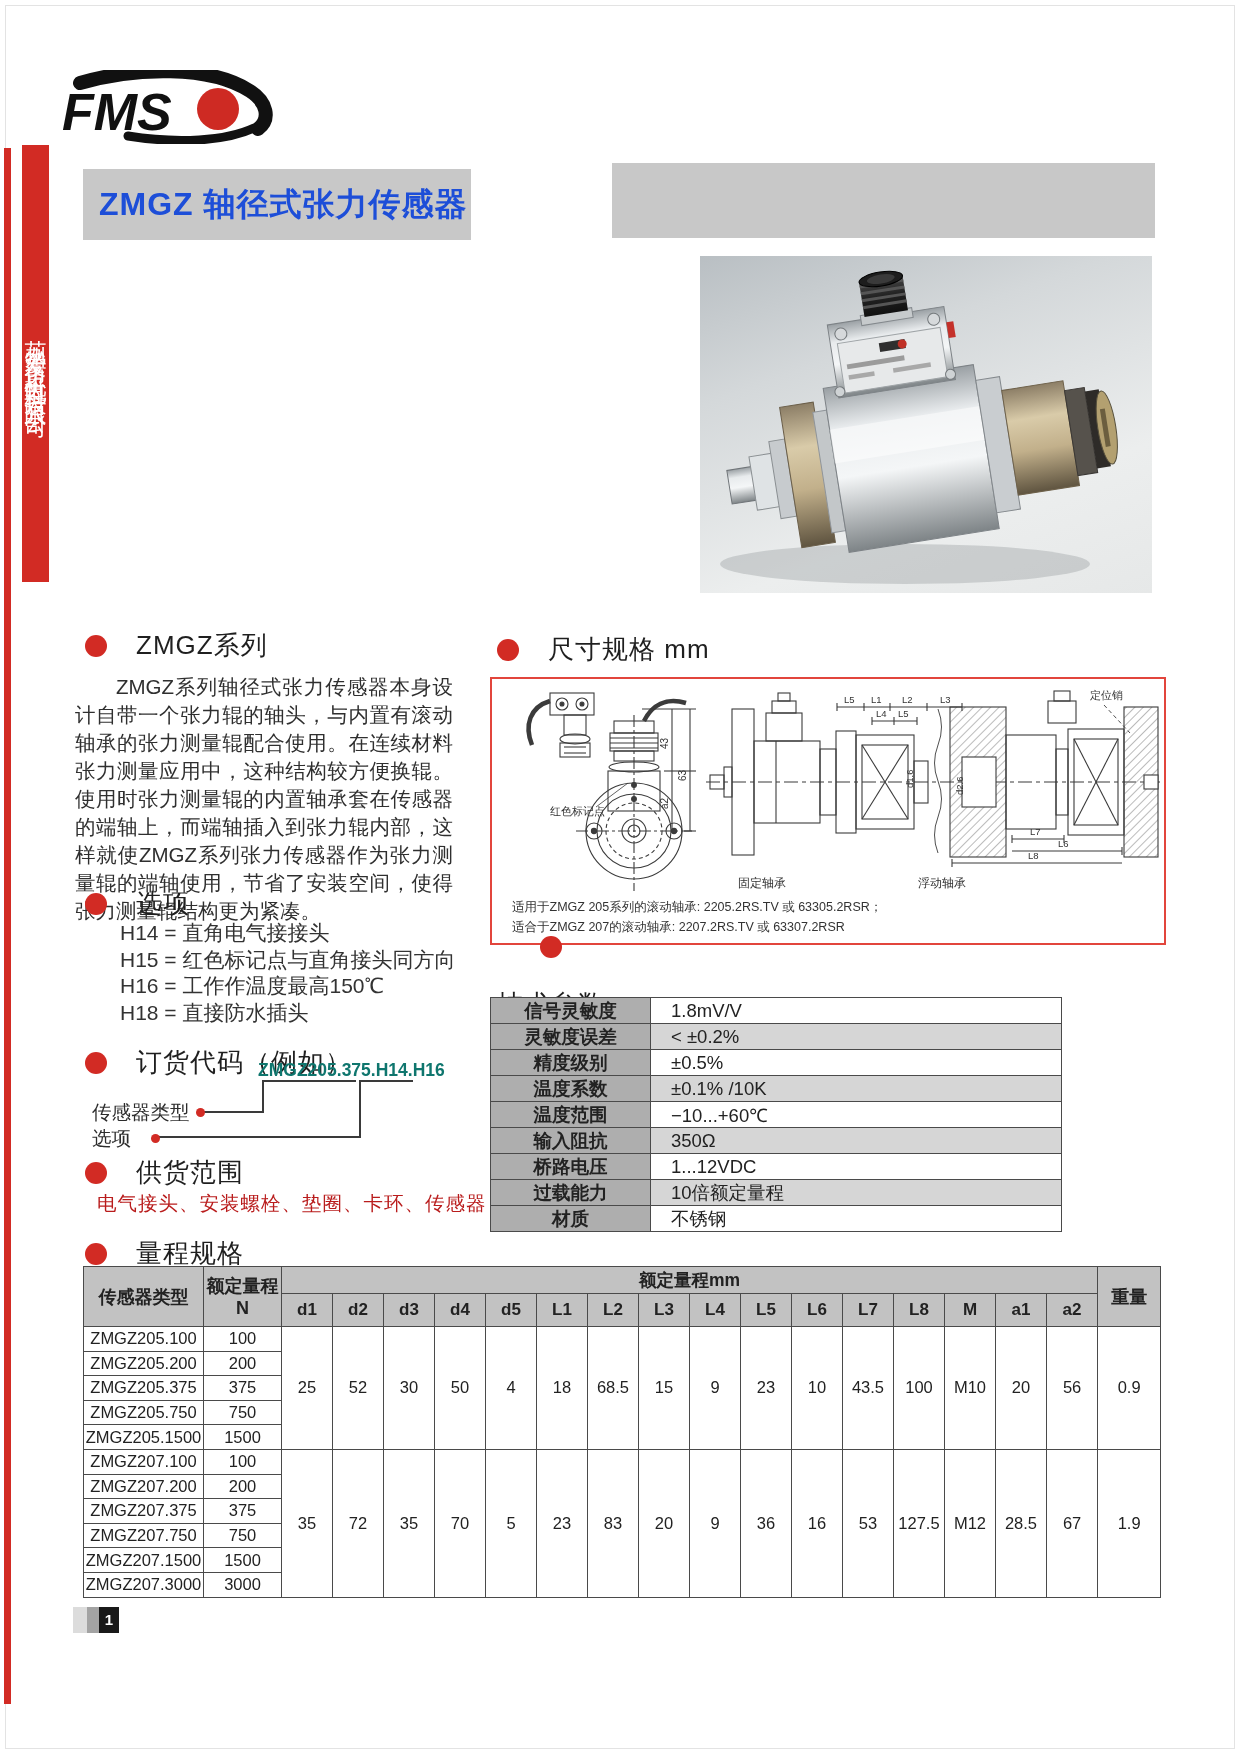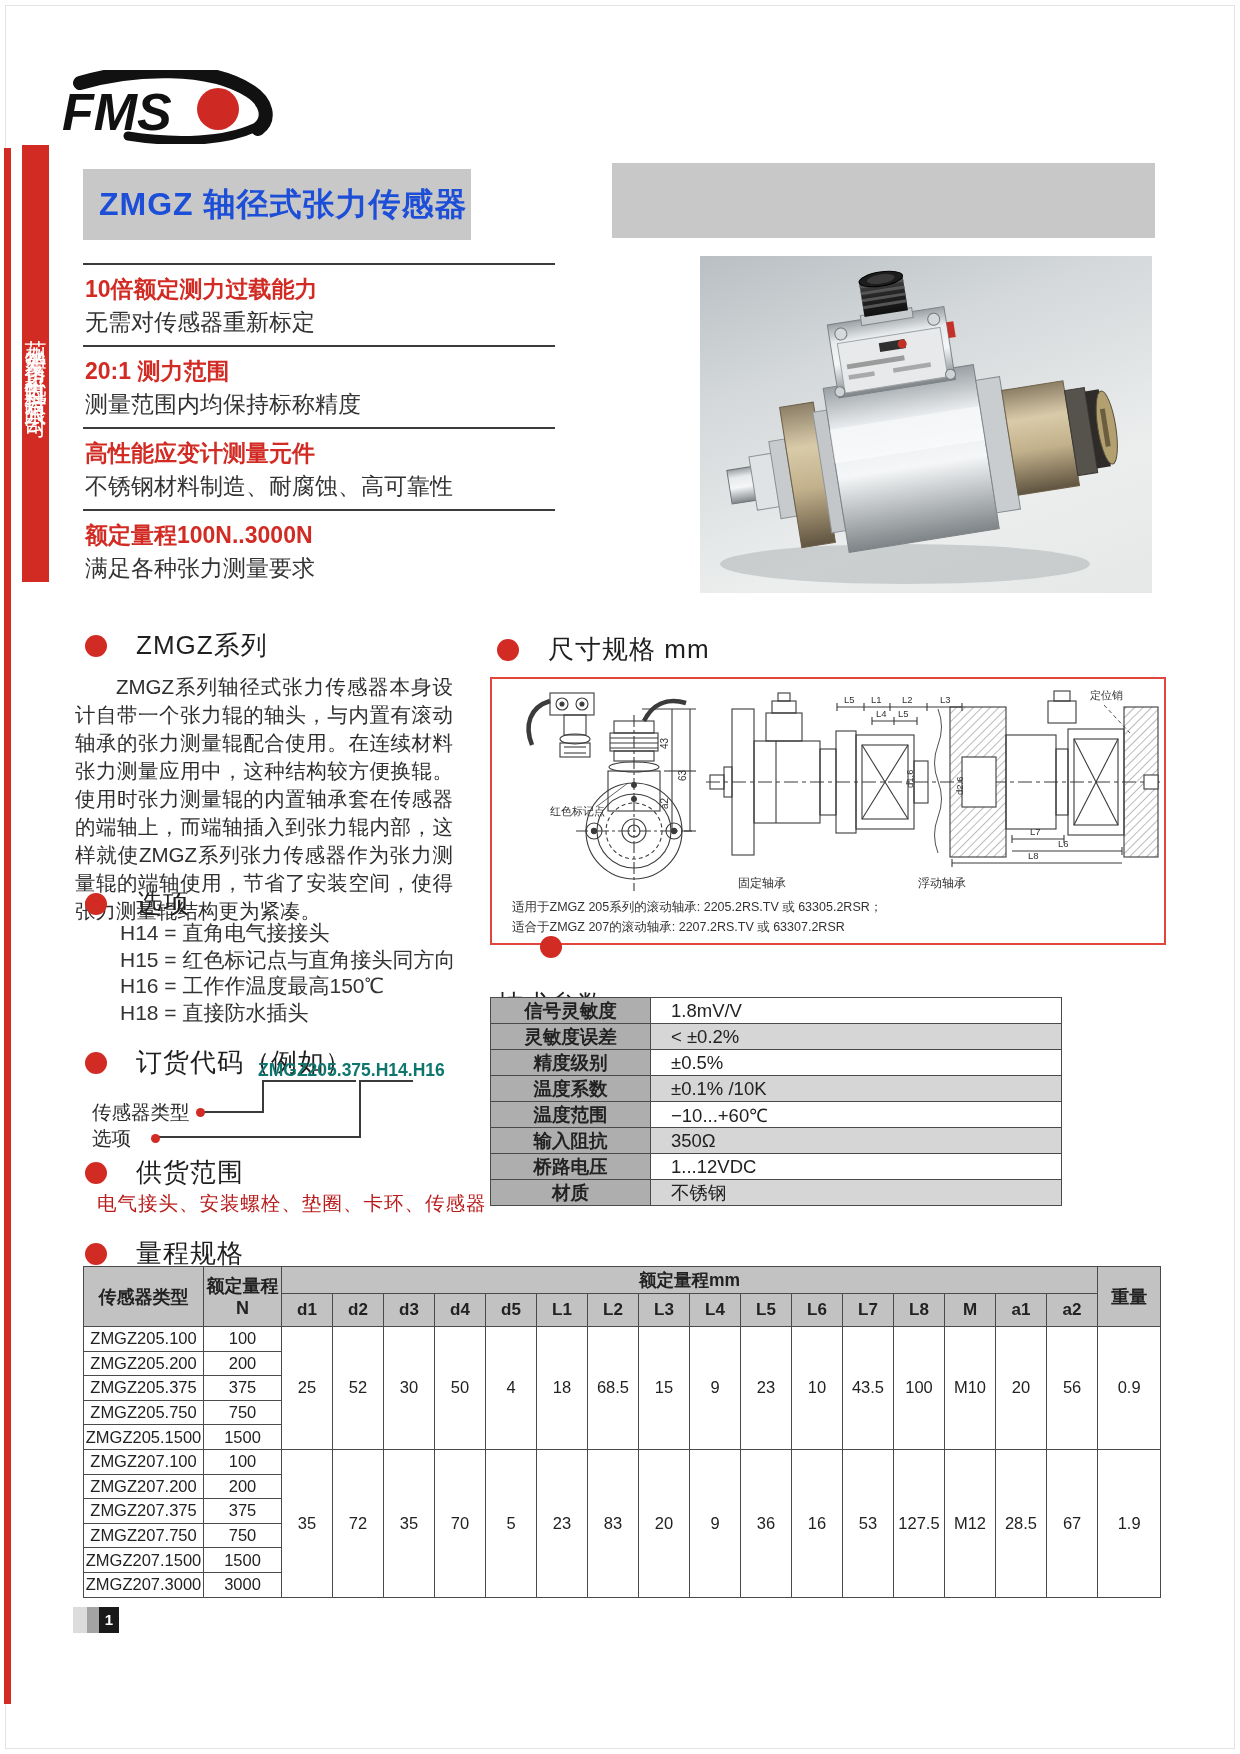--- a/index.html
+++ b/index.html
@@ -152,38 +152,20 @@
         <rect x="186" y="8" width="44" height="3" fill="#555"></rect>
         <rect x="186" y="15" width="44" height="3" fill="#555"></rect>
         <rect x="186" y="22" width="44" height="3" fill="#555"></rect>
         <rect x="186" y="29" width="44" height="3" fill="#555"></rect>
         <ellipse cx="208" cy="5" rx="22" ry="7" fill="#1d1d1d" stroke="#000"></ellipse>
         <ellipse cx="208" cy="5" rx="14" ry="4.5" fill="#3a3a3a"></ellipse>
       </g>
     </svg>
   </div>
 
-  <div class="features">
-    <div class="feature">
-      <div class="hl">10倍额定测力过载能力</div>
-      <div class="dt">无需对传感器重新标定</div>
-    </div>
-    <div class="feature">
-      <div class="hl">20:1 测力范围</div>
-      <div class="dt">测量范围内均保持标称精度</div>
-    </div>
-    <div class="feature">
-      <div class="hl">高性能应变计测量元件</div>
-      <div class="dt">不锈钢材料制造、耐腐蚀、高可靠性</div>
-    </div>
-    <div class="feature">
-      <div class="hl">额定量程100N..3000N</div>
-      <div class="dt">满足各种张力测量要求</div>
-    </div>
-  </div>
 
   <div class="sec" style="left:85px;top:628px;">
     <span class="bullet"></span>
     <span class="t">ZMGZ系列</span>
   </div>
   <div class="para">ZMGZ系列轴径式张力传感器本身设计自带一个张力辊的轴头，与内置有滚动轴承的张力测量辊配合使用。在连续材料张力测量应用中，这种结构较方便换辊。使用时张力测量辊的内置轴承套在传感器的端轴上，而端轴插入到张力辊内部，这样就使ZMGZ系列张力传感器作为张力测量辊的端轴使用，节省了安装空间，使得张力测量辊结构更为紧凑。</div>
 
   <div class="sec" style="left:497px;top:632px;">
     <span class="bullet"></span>
     <span class="t">尺寸规格 mm</span>
@@ -377,20 +359,24 @@
         </tr>
         <tr>
           <td class="pname">输入阻抗</td>
           <td class="pval">350Ω</td>
         </tr>
         <tr>
           <td class="pname">桥路电压</td>
           <td class="pval">1...12VDC</td>
         </tr>
         <tr>
+          <td class="pname">过载能力</td>
+          <td class="pval">10倍额定量程</td>
+        </tr>
+        <tr>
           <td class="pname">材质</td>
           <td class="pval">不锈钢</td>
         </tr>
       </tbody>
   </table>
 
   <div class="sec" style="left:85px;top:1236px;">
     <span class="bullet"></span>
     <span class="t">量程规格</span>
   </div>

